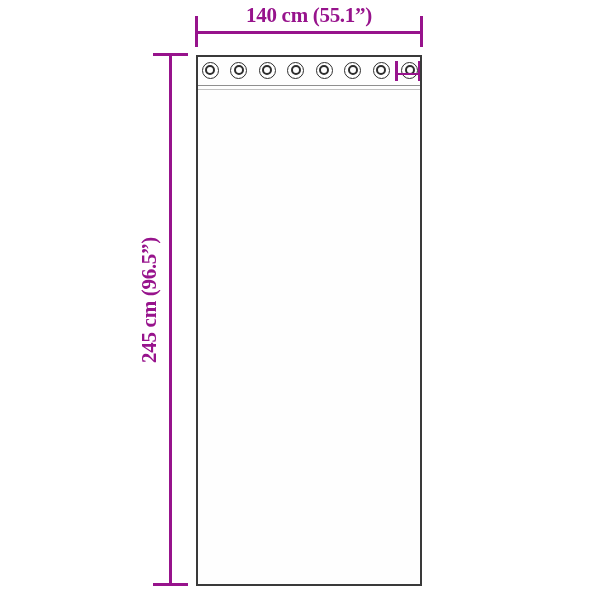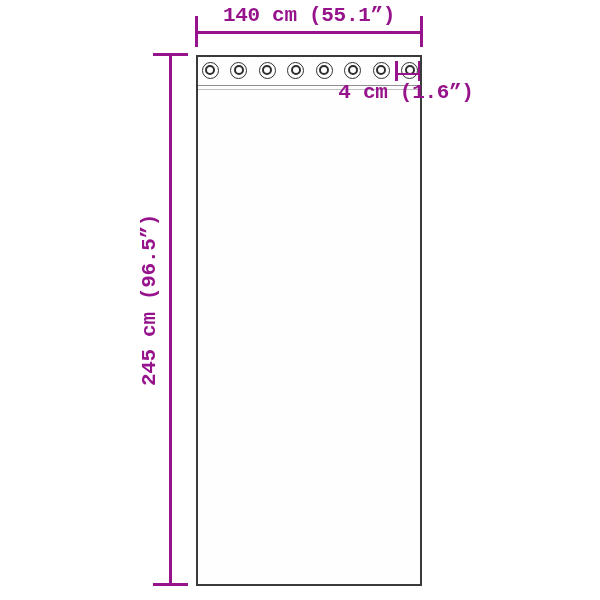--- a/index.html
+++ b/index.html
@@ -7,21 +7,21 @@
     --outline:#3A3A3A;
     --seam-dark:#8F8F8F;
     --seam-light:#C2C2C2;
     --bg:#FFFFFF;
   }
   html,body{margin:0;padding:0;background:#fff;}
   .canvas{
     position:relative;
     width:600px;height:600px;
     background:var(--bg);
-    font-family:Liberation Mono, monospace;
+    font-family:Liberation Serif, serif;
     overflow:hidden;
   }
   
   .curtain{
     position:absolute;
     left:196px;top:55px;
     width:226px;height:531px;
     border:2px solid var(--outline);
     box-sizing:border-box;
     background:#FEFEFE;
@@ -126,15 +126,14 @@
   <div class="dim-label label-width">140 cm (55.1”)</div>
 
   <div class="dim dim-left-line"></div>
   <div class="dim dim-left-cap-top"></div>
   <div class="dim dim-left-cap-bottom"></div>
   <div class="dim-label label-height">245 cm (96.5”)</div>
 
   <div class="dim dim-gr-tick-left"></div>
   <div class="dim dim-gr-tick-right"></div>
   <div class="dim dim-gr-bar"></div>
-  <div class="dim-label label-grommet">4 cm (1.6”)</div>
 
 </div>
 
 </body></html>

